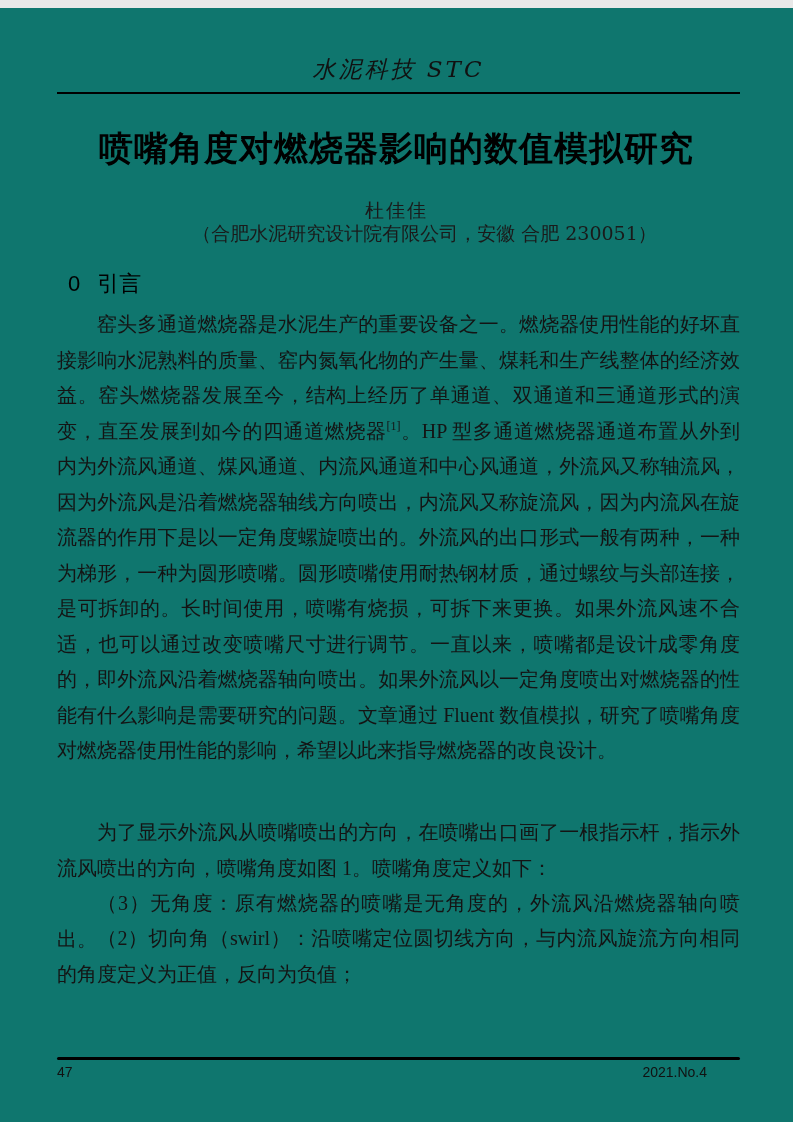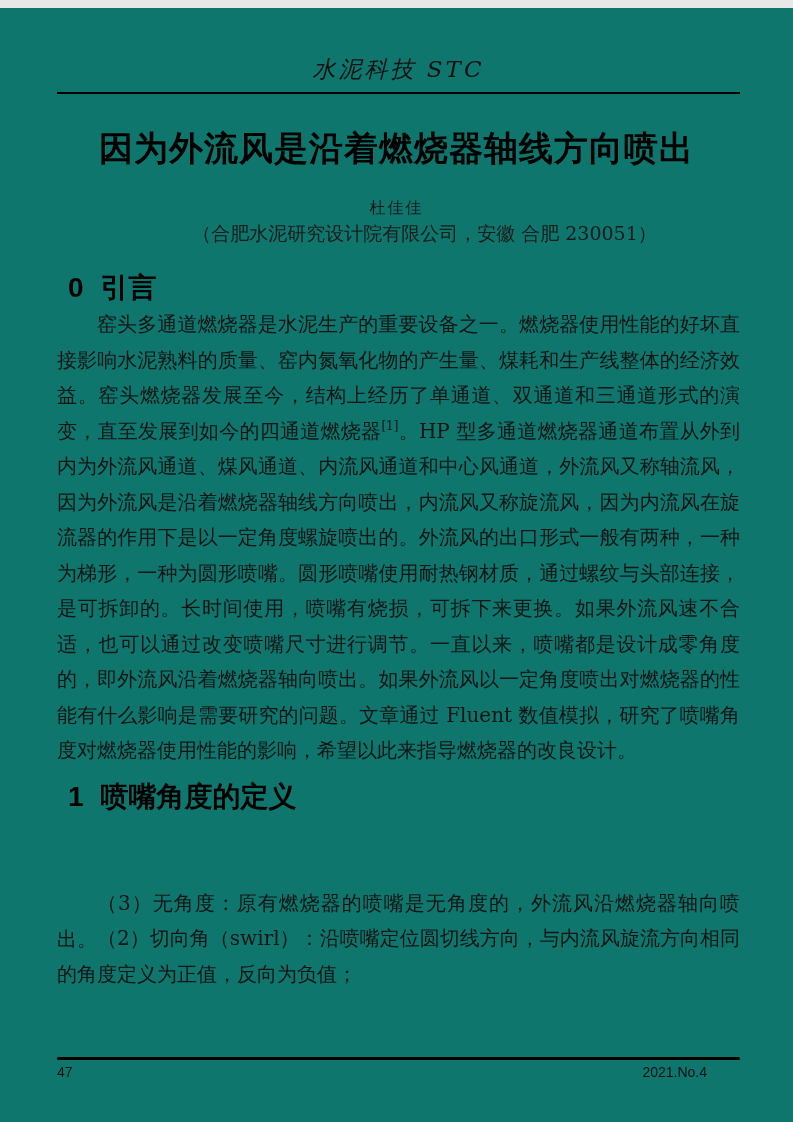--- a/index.html
+++ b/index.html
@@ -24,40 +24,40 @@
   }
   .article-title {
     position:absolute; top:118px; left:0; width:793px;
     text-align:center;
     font-family:"Liberation Sans","DejaVu Sans",sans-serif;
     font-weight:700; font-size:34px; letter-spacing:1px;
     color:#000;
   }
   .author {
     position:absolute; top:190px; left:0; width:793px;
-    text-align:center; font-size:16px; letter-spacing:2px;
+    text-align:center; font-size:19px; letter-spacing:2px;
   }
   .affiliation {
     position:absolute; top:213px; left:0; width:793px;
     text-align:center; font-size:19px;padding-left:28px;
   }
   .section-heading {
     position:absolute; left:68px;
     font-family:"Liberation Sans","DejaVu Sans",sans-serif;
-    font-weight:700; font-size:28px; color:#000;
+    font-weight:400; font-size:22px; color:#000;
     white-space:nowrap;
   }
   .section-heading .sec-num { display:inline-block; margin-right:17px; }
   .body-block {
     position:absolute; left:57px; width:683px;
     font-size:20px; line-height:35.5px;
     text-align:justify; text-justify:inter-ideograph;
     color:#141414;
   }
-  .indent { text-indent:2em; }
+  .indent { text-indent:2em;font-family:Liberation Serif, serif; }
   sup.ref-marker {
     font-size:12px; line-height:0; vertical-align:super;
   }
   .footer-rule {
     position:absolute; top:1049px; left:57px; width:683px; height:3px;
     background:#000; border-radius:2px;
   }
   .footer-page-number {
     position:absolute; top:1056px; left:57px; width:683px;
     text-align:left;
@@ -79,36 +79,34 @@
 </style>
 </head>
 <body>
 
 <div class="page">
 
   <div class="journal-header">水泥科技 STC</div>
 
   <div class="header-rule"></div>
 
-  <div class="article-title">因为外流风是沿着燃烧器轴线方向喷出</div>
+  <div class="article-title">喷嘴角度对燃烧器影响的数值模拟研究</div>
 
   <div class="author">杜佳佳</div>
 
   <div class="affiliation">（合肥水泥研究设计院有限公司，安徽 合肥 230051）</div>
 
   <div class="section-heading pos-h0">
     <span class="sec-num">0</span><span>引言</span>
   </div>
 
   <div class="body-block indent pos-p1"><span>窑头多通道燃烧器是水泥生产的重要设备之一。燃烧器使用性能的好坏直接影响水泥熟料的质量、窑内氮氧化物的产生量、煤耗和生产线整体的经济效益。窑头燃烧器发展至今，结构上经历了单通道、双通道和三通道形式的演变，直至发展到如今的四通道燃烧器</span><sup class="ref-marker">[1]</sup><span>。HP 型多通道燃烧器通道布置从外到内为外流风通道、煤风通道、内流风通道和中心风通道，外流风又称轴流风，因为外流风是沿着燃烧器轴线方向喷出，内流风又称旋流风，因为内流风在旋流器的作用下是以一定角度螺旋喷出的。外流风的出口形式一般有两种，一种为梯形，一种为圆形喷嘴。圆形喷嘴使用耐热钢材质，通过螺纹与头部连接，是可拆卸的。长时间使用，喷嘴有烧损，可拆下来更换。如果外流风速不合适，也可以通过改变喷嘴尺寸进行调节。一直以来，喷嘴都是设计成零角度的，即外流风沿着燃烧器轴向喷出。如果外流风以一定角度喷出对燃烧器的性能有什么影响是需要研究的问题。文章通过 Fluent 数值模拟，研究了喷嘴角度对燃烧器使用性能的影响，希望以此来指导燃烧器的改良设计。</span></div>
 
-  <div class="section-heading pos-h1">
-    <span class="sec-num">1</span><span>喷嘴角度的定义</span>
-  </div>
 
+  <div class="body-block indent pos-p2">为了显示外流风从喷嘴喷出的方向，在喷嘴出口画了一根指示杆，指示外流风喷出的方向，喷嘴角度如图 1。喷嘴角度定义如下：</div>
 
   <div class="body-block indent pos-item1">（3）无角度：原有燃烧器的喷嘴是无角度的，外流风沿燃烧器轴向喷出。</div>
 
   <div class="body-block indent pos-item2">（2）切向角（swirl）：沿喷嘴定位圆切线方向，与内流风旋流方向相同的角度定义为正值，反向为负值；</div>
 
 
   <div class="footer-rule"></div>
 
   <div class="footer-page-number">47</div>
 

